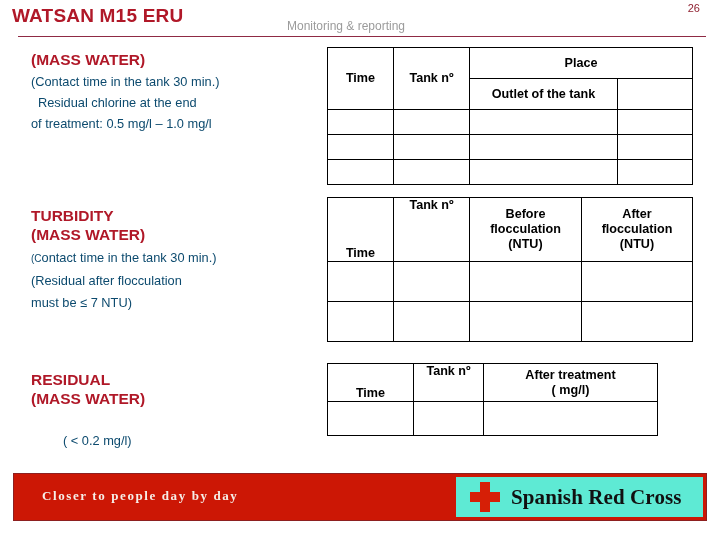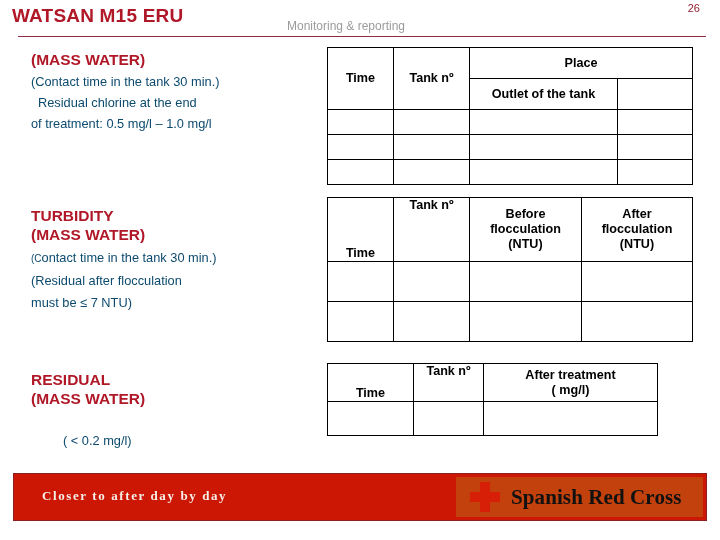--- a/index.html
+++ b/index.html
@@ -144,21 +144,21 @@
     letter-spacing: 1.6px;
     color: #f6eee8;
     white-space: nowrap;
   }
   #footer-logo-box {
     position: absolute;
     right: 3px;
     top: 3px;
     bottom: 3px;
     width: 247px;
-    background: #c2410c;
+    background: #5eead4;
     display: flex;
     align-items: center;
   }
   #red-cross-mark {
     position: relative;
     width: 30px;
     height: 30px;
     margin-left: 14px;
     margin-right: 11px;
     flex: 0 0 auto;
@@ -307,18 +307,18 @@
     </tr>
     <tr>
       <td class="blank" style="height:33px"></td>
       <td class="blank"></td>
       <td class="blank"></td>
     </tr>
   </tbody>
 </table>
 
 <div id="footer-banner">
-  <div id="footer-tagline">Closer to after day by day</div>
+  <div id="footer-tagline">Closer to people day by day</div>
   <div id="footer-logo-box">
     <div id="red-cross-mark"></div>
     <div id="footer-org-name">Spanish Red Cross</div>
   </div>
 </div>
 
 </body></html>

